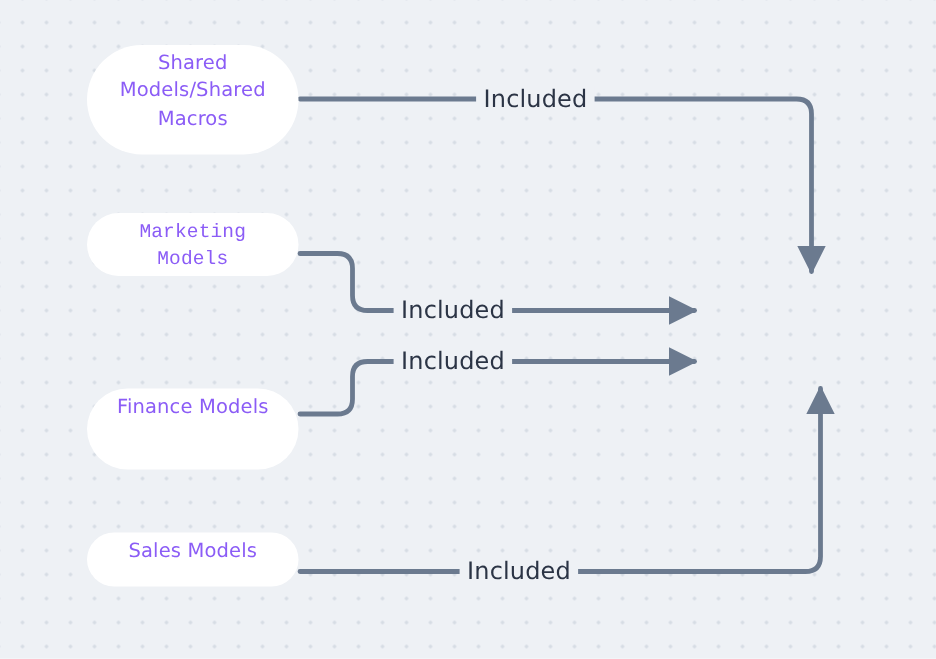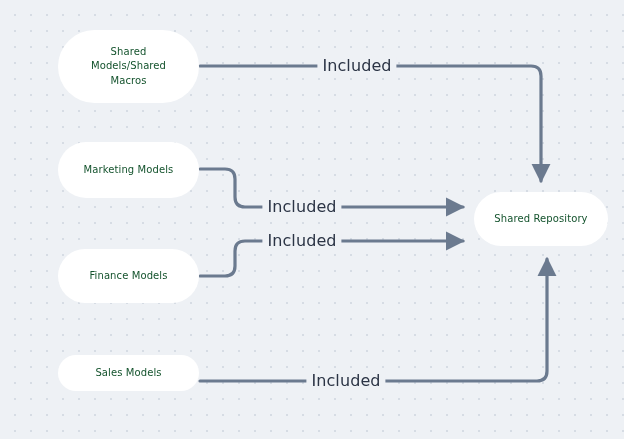--- a/index.html
+++ b/index.html
@@ -29,25 +29,24 @@
     width: 624px;
     height: 439px;
     pointer-events: none;
   }
   .node {
     position: absolute;
     box-sizing: border-box;
     background: #ffffff;
     border-radius: 999px;
     display: flex;
-    align-items: center;
     justify-content: center;
     text-align: center;
-    color: #14532d;
-    font-size: 10px;
+    color: #8b5cf6;
+    font-size: 13px;
     line-height: 1.42;
     letter-spacing: 0.1px;
     padding: 4px 12px;
   }
   .node-label {
     display: block;
     white-space: pre-line;
   }
   .edge-label {
     position: absolute;
@@ -81,35 +80,32 @@
 
     <path d="M 200 381 L 537 381 Q 547 381 547 371 L 547 259" fill="none" stroke="#6b7a8f" stroke-width="3.2" stroke-linecap="round" marker-end="url(#arrow)"></path>
   </svg>
 
   <div class="node" style="left:58px; top:30px; width:141px; height:73px;">
     <span class="node-label">Shared
 Models/Shared
 Macros</span>
   </div>
 
-  <div class="node" style="left:58px; top:142px; width:141px; height:56px;">
+  <div class="node" style="left:58px; top:142px; width:141px; height:42px;font-family:Liberation Mono, monospace;">
     <span class="node-label">Marketing Models</span>
   </div>
 
-  <div class="node" style="left:58px; top:249px; width:141px; height:54px;">
+  <div class="node" style="left:58px; top:259px; width:141px; height:54px;">
     <span class="node-label">Finance Models</span>
   </div>
 
   <div class="node" style="left:58px; top:355px; width:141px; height:36px;">
     <span class="node-label">Sales Models</span>
   </div>
 
-  <div class="node" style="left:474px; top:192px; width:134px; height:54px;">
-    <span class="node-label">Shared Repository</span>
-  </div>
 
   <div class="edge-label" style="left:357px; top:66px;">Included</div>
 
   <div class="edge-label" style="left:302px; top:207px;">Included</div>
 
   <div class="edge-label" style="left:302px; top:241px;">Included</div>
 
   <div class="edge-label" style="left:346px; top:381px;">Included</div>
 
 </div>

